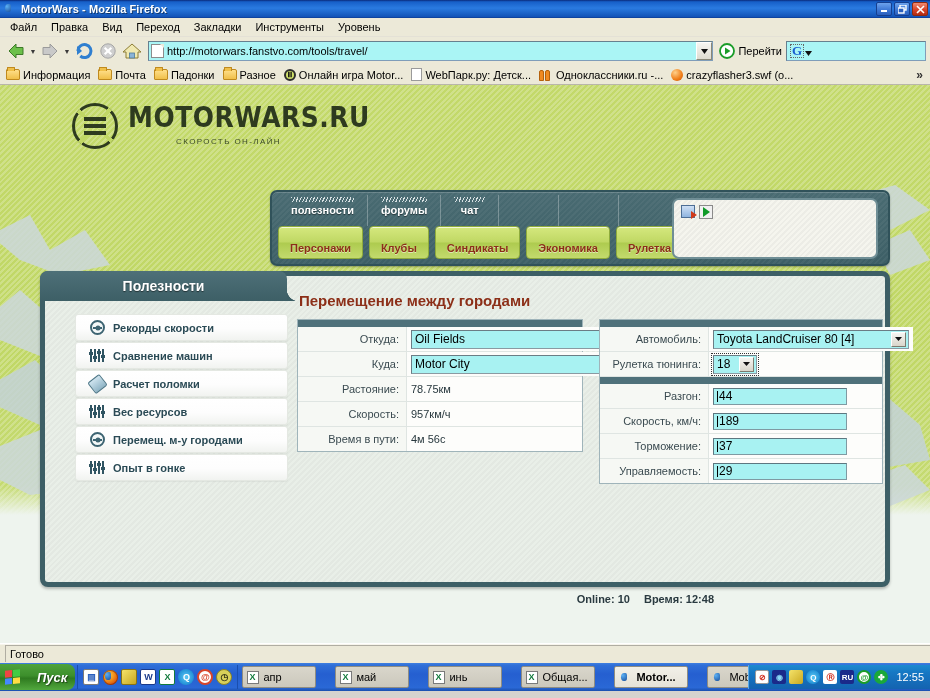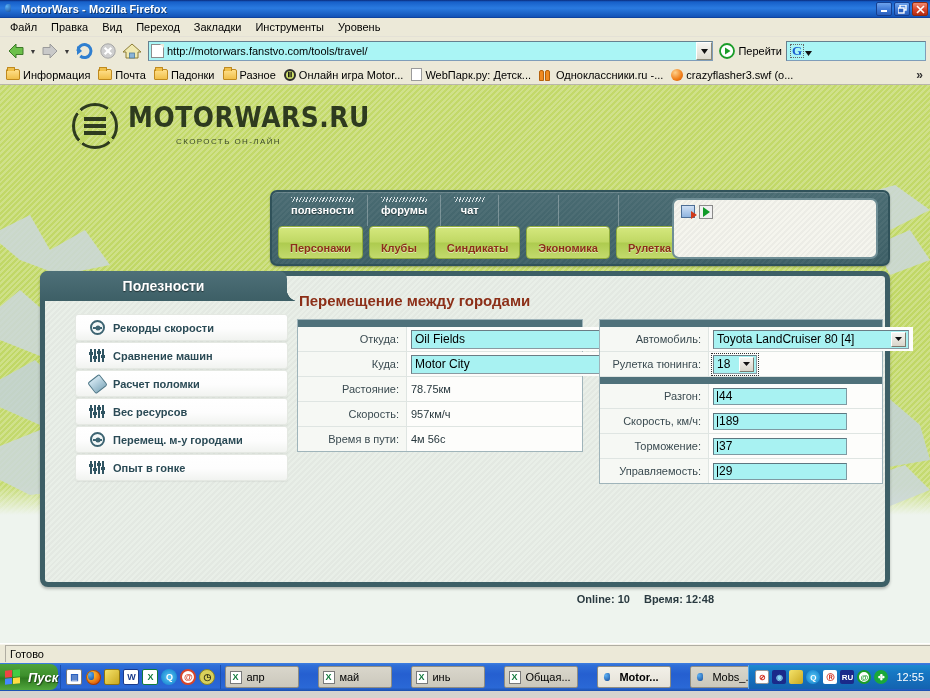--- a/index.html
+++ b/index.html
@@ -381,21 +381,21 @@
   }
   .taskbar {
     height: 28px;
     background: linear-gradient(to bottom,#3f7fe0 0%,#2f6fd8 8%,#255fd0 40%,#2a68d6 88%,#1a4fae 100%);
     display:flex; align-items:center; gap: 0; padding: 0;
   }
   .startbtn {
     height: 26px; margin: 1px 2px 1px 0;
     background: linear-gradient(to bottom,#4fa33c 0%,#3d8f2c 45%,#2f7b20 55%,#52a83e 100%);
     border-radius: 0 8px 8px 0;
-    display:flex; align-items:center; gap:8px; padding: 0 0 0 5px;
+    display:flex; align-items:center; gap:17px; padding: 0 8px 0 5px;
     color:#fff; font-weight:bold; font-size:13px; font-style: italic;
     text-shadow: 1px 1px 1px rgba(0,0,0,.5);
     flex: none;
   }
   .winflag { width:15px;height:14px;flex:none;
     display:grid;grid-template-columns:1fr 1fr;grid-template-rows:1fr 1fr;gap:1px;transform:skewY(-6deg);}
   .winflag i:nth-child(1){background:#e44;}
   .winflag i:nth-child(2){background:#4c4;}
   .winflag i:nth-child(3){background:#48f;}
   .winflag i:nth-child(4){background:#fd4;}

